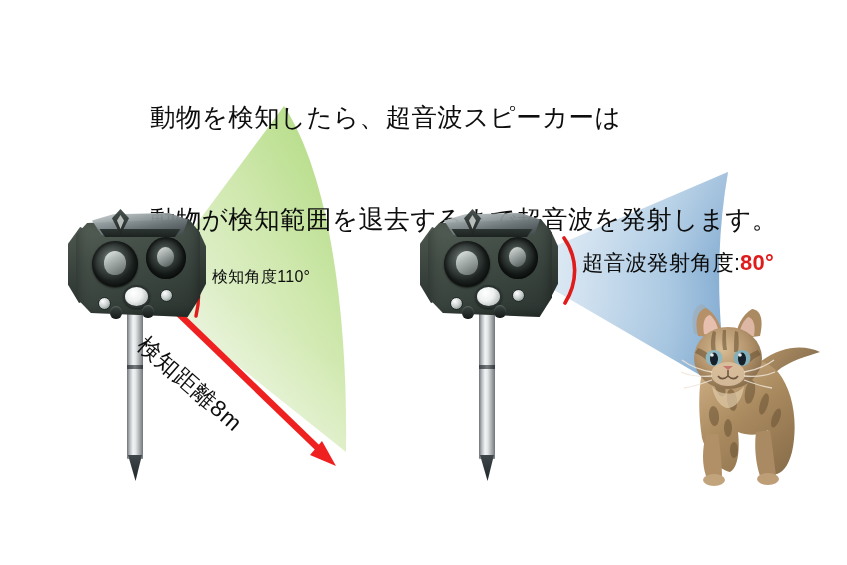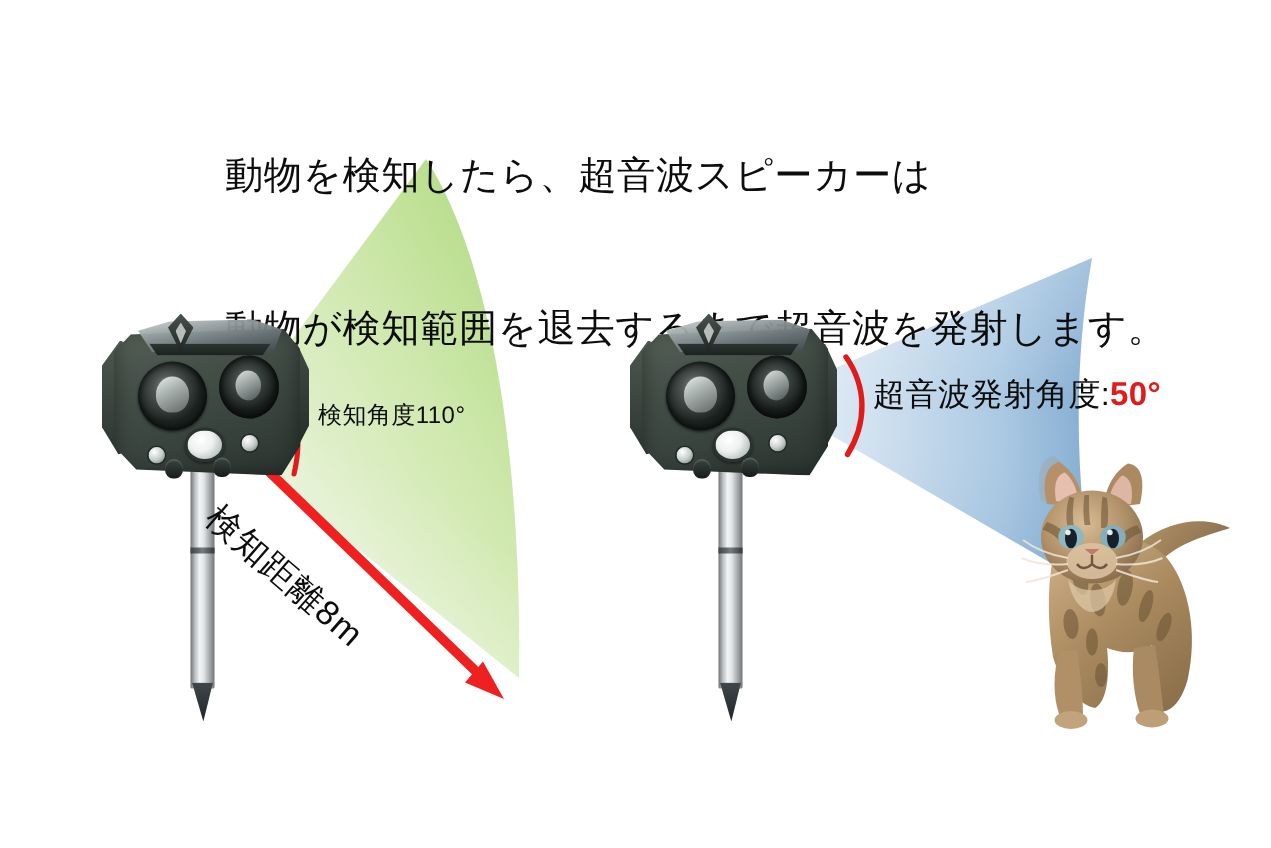--- a/index.html
+++ b/index.html
@@ -250,21 +250,21 @@
       <div class="knob knob-1"></div>
       <div class="knob knob-2"></div>
     </div>
   </div>
 
   <div class="lbl-angle-left">検知角度110°</div>
 
   <div class="lbl-dist">検知距離8m</div>
 
   <div class="lbl-angle-right">
-    <span>超音波発射角度:</span><span class="val">50°</span>
+    <span>超音波発射角度:</span><span class="val">80°</span>
   </div>
 
   <svg class="cat" viewBox="0 0 166 190">
     <defs>
       <linearGradient id="furBody" x1="0.2" y1="0" x2="0.85" y2="1">
         <stop offset="0%" stop-color="#cdae84"></stop>
         <stop offset="45%" stop-color="#ab8b60"></stop>
         <stop offset="100%" stop-color="#8a6f4b"></stop>
       </linearGradient>
       <radialGradient id="furHead" cx="0.42" cy="0.36" r="0.72">

